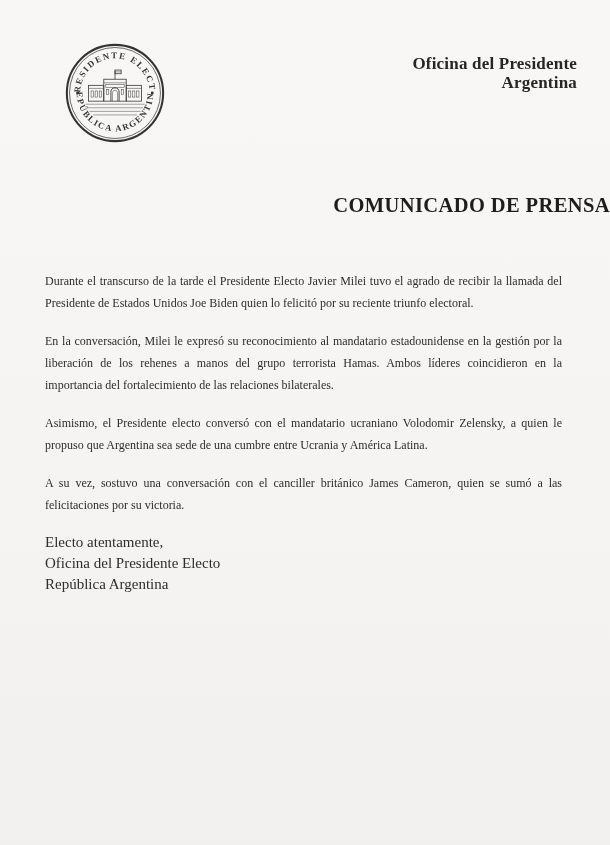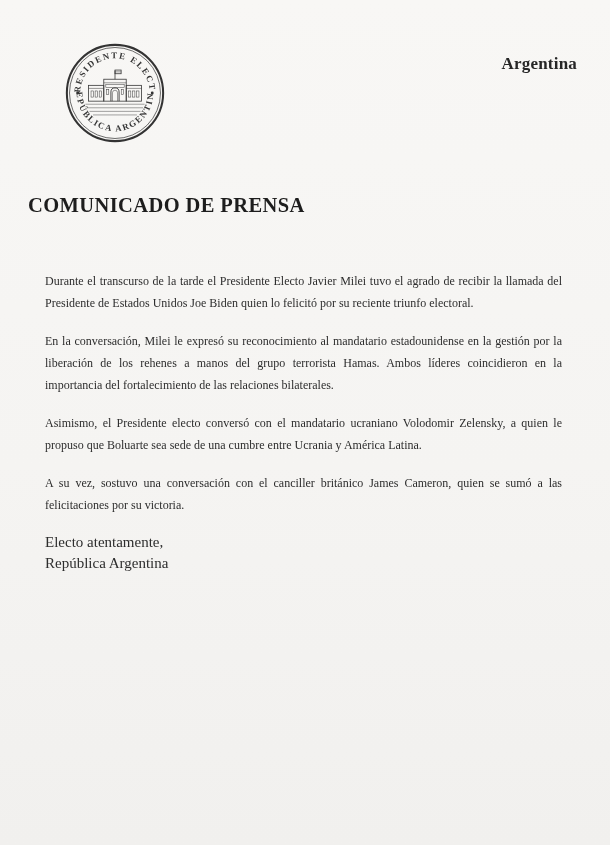--- a/index.html
+++ b/index.html
@@ -42,21 +42,21 @@
     line-height: 18.5px;
     color: #262626;
     letter-spacing: 0.2px;
   }
 
   .doc-title {
     position: absolute;
     top: 194px;
     left: 0;
     width: 100%;
-    text-align: left;
+    text-align: right;
     font-weight: bold;
     font-size: 20.5px;
     letter-spacing: 0.4px;
     color: #1d1d1d;
     padding-left: 28px;
   }
 
   .body-text {
     position: absolute;
     top: 270px;
@@ -133,30 +133,32 @@
 
         <line x1="21" y1="61" x2="79" y2="61" stroke-width="0.45"></line>
         <line x1="22.5" y1="64.5" x2="77.5" y2="64.5" stroke-width="0.45"></line>
         <line x1="25" y1="68" x2="75" y2="68" stroke-width="0.45"></line>
         <line x1="28.5" y1="71.5" x2="71.5" y2="71.5" stroke-width="0.45"></line>
       </g>
     </svg>
   </div>
 
   <div class="office-block">
+    <div>Oficina del Presidente</div>
     <div>Argentina</div>
   </div>
 
   <div class="doc-title">COMUNICADO DE PRENSA</div>
 
   <div class="body-text">
     <p>Durante el transcurso de la tarde el Presidente Electo Javier Milei tuvo el agrado de recibir la llamada del Presidente de Estados Unidos Joe Biden quien lo felicitó por su reciente triunfo electoral.</p>
     <p>En la conversación, Milei le expresó su reconocimiento al mandatario estadounidense en la gestión por la liberación de los rehenes a manos del grupo terrorista Hamas. Ambos líderes coincidieron en la importancia del fortalecimiento de las relaciones bilaterales.</p>
-    <p>Asimismo, el Presidente electo conversó con el mandatario ucraniano Volodomir Zelensky, a quien le propuso que Boluarte sea sede de una cumbre entre Ucrania y América Latina.</p>
+    <p>Asimismo, el Presidente electo conversó con el mandatario ucraniano Volodomir Zelensky, a quien le propuso que Argentina sea sede de una cumbre entre Ucrania y América Latina.</p>
     <p>A su vez, sostuvo una conversación con el canciller británico James Cameron, quien se sumó a las felicitaciones por su victoria.</p>
 
     <div class="closing">
       <div>Electo atentamente,</div>
+      <div>Oficina del Presidente Electo</div>
       <div>República Argentina</div>
     </div>
   </div>
 
 </div>
 
 </body></html>

